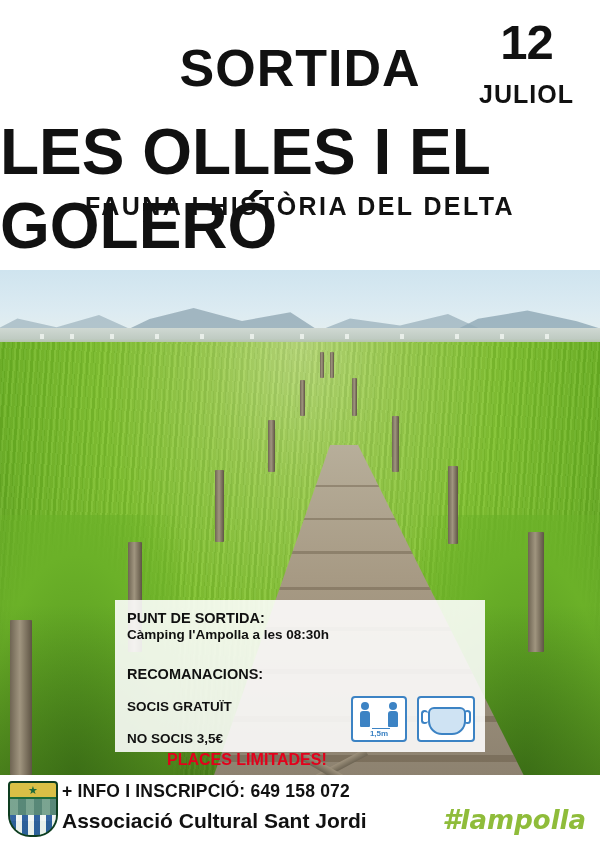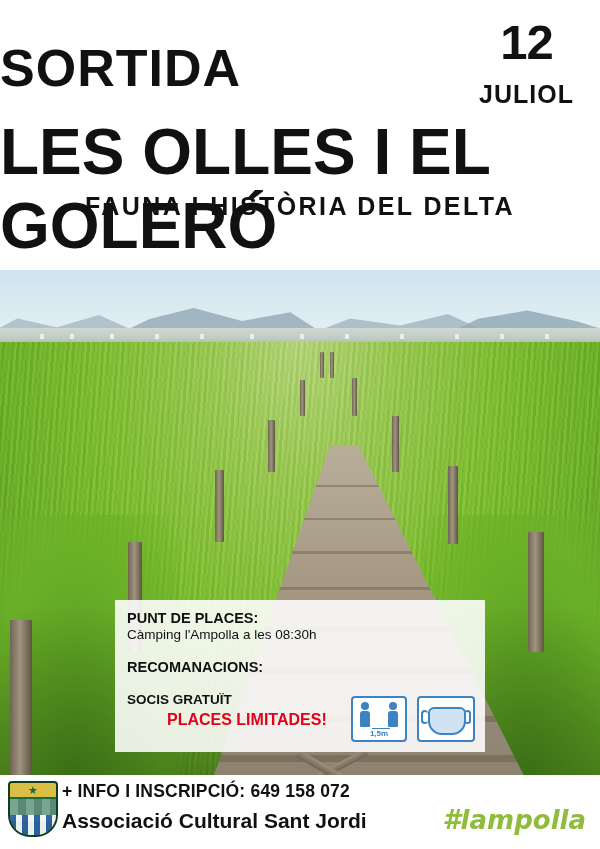--- a/index.html
+++ b/index.html
@@ -38,20 +38,21 @@
     font-size: 25px;
     font-weight: bold;
     letter-spacing: 1px;
     color: #111;
     display: block;
     margin-top: 15px;
   }
   .title-1 {
     position: absolute;
     left: 0; right: 0; top: 38px;
+    text-align: center;
     font-size: 52px;
     font-weight: bold;
     letter-spacing: 1px;
     color: #111;
   }
   .title-2 {
     position: absolute;
     left: 0; right: 0; top: 115px;
     text-align: left;
     font-size: 64px;
@@ -174,21 +175,21 @@
   
   .infobox {
     position: absolute;
     left: 115px; top: 600px;
     width: 370px; height: 152px;
     background: rgba(255,255,255,0.88);
     padding: 10px 12px 8px 12px;
   }
   .info-line { color: #111; line-height: 1.18; }
   .info-head { font-size: 14.5px; font-weight: bold; }
-  .info-sub { font-size: 13.5px; font-weight: normal; margin-bottom: 16px; }
+  .info-sub { font-size: 13.5px; font-weight: bold; margin-bottom: 23px; }
   .info-head2 { font-size: 14.5px; font-weight: bold; }
   .info-sub2 { font-size: 13.5px; font-weight: normal; margin-bottom: 6px; }
   .info-socis { font-size: 13.5px; font-weight: bold; line-height: 1.2; margin-top: 16px; }
   .info-limit { font-size: 16px; font-weight: bold; color: #e3001b; margin-top: 3px; margin-left: 40px; }
   .icons {
     position: absolute;
     right: 10px; bottom: 10px;
     display: flex; align-items: flex-end; gap: 10px;
   }
   .icon-dist {
@@ -362,24 +363,25 @@
     <div>
       <div class="rail-r"></div>
       <div class="post" style="left:330px; top:82px;  width:4px;  height:26px;"></div>
       <div class="post" style="left:352px; top:108px; width:5px;  height:38px;"></div>
       <div class="post" style="left:392px; top:146px; width:7px;  height:56px;"></div>
       <div class="post" style="left:448px; top:196px; width:10px; height:78px;"></div>
       <div class="post" style="left:528px; top:262px; width:16px; height:120px;"></div>
     </div>
 
     <div class="infobox" style="top:330px">
-      <div class="info-line info-head">PUNT DE PLACES:</div>
+      <div class="info-line info-head">PUNT DE SORTIDA:</div>
       <div class="info-line info-sub">Càmping l'Ampolla a les 08:30h</div>
       <div class="info-line info-head2">RECOMANACIONS:</div>
       <div class="info-line info-socis">SOCIS GRATUÏT</div>
+      <div class="info-line info-socis">NO SOCIS 3,5€</div>
       <div class="info-line info-limit">PLACES LIMITADES!</div>
 
       <div class="icons">
         <div class="icon-dist">
           <div class="person p-left">
             <div class="head"></div>
               <div class="body"></div>
           </div>
           <div class="person p-right">
             <div class="head"></div>

